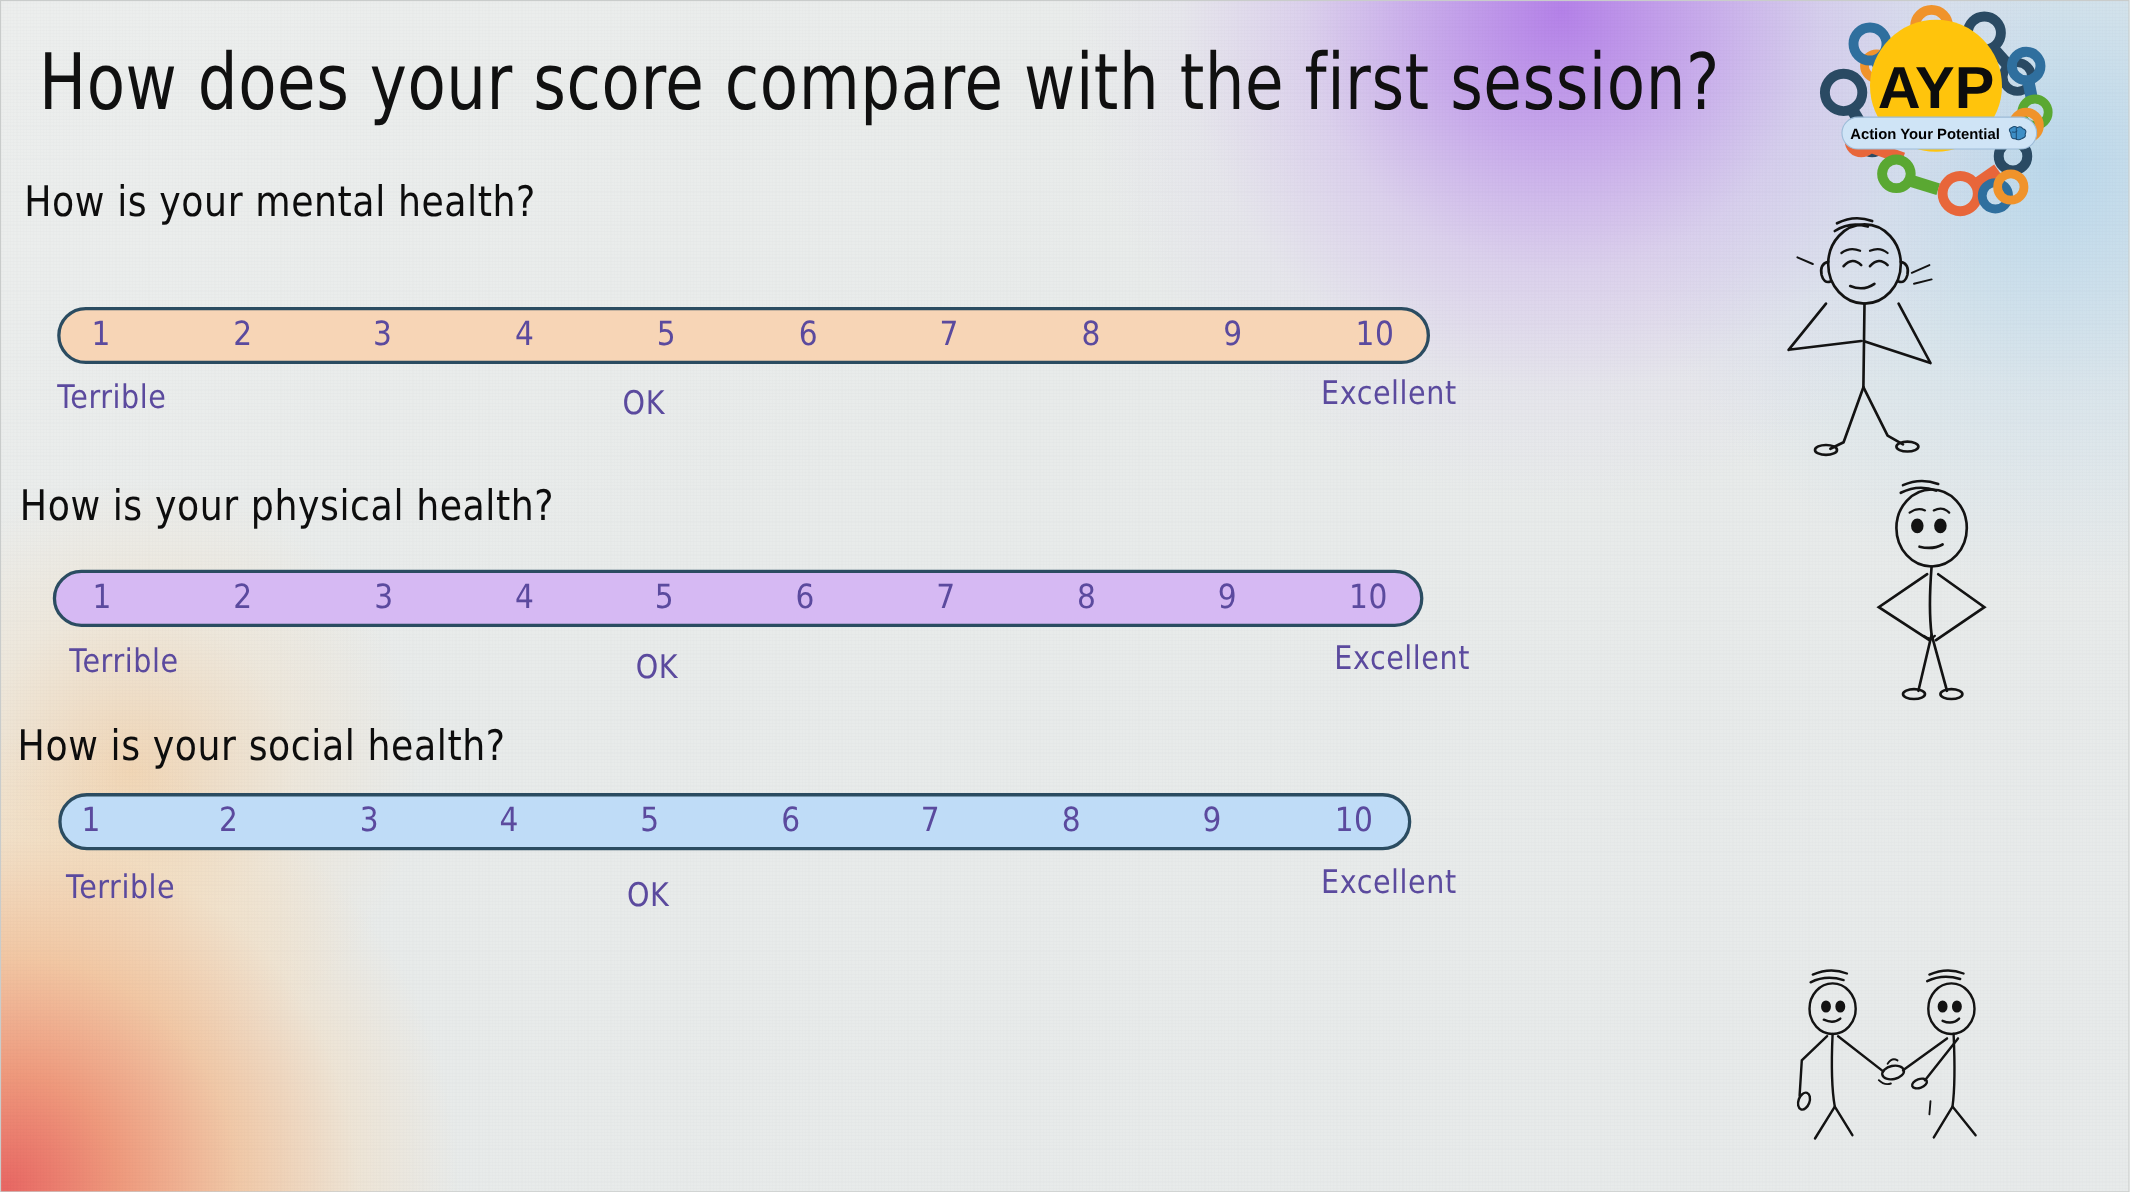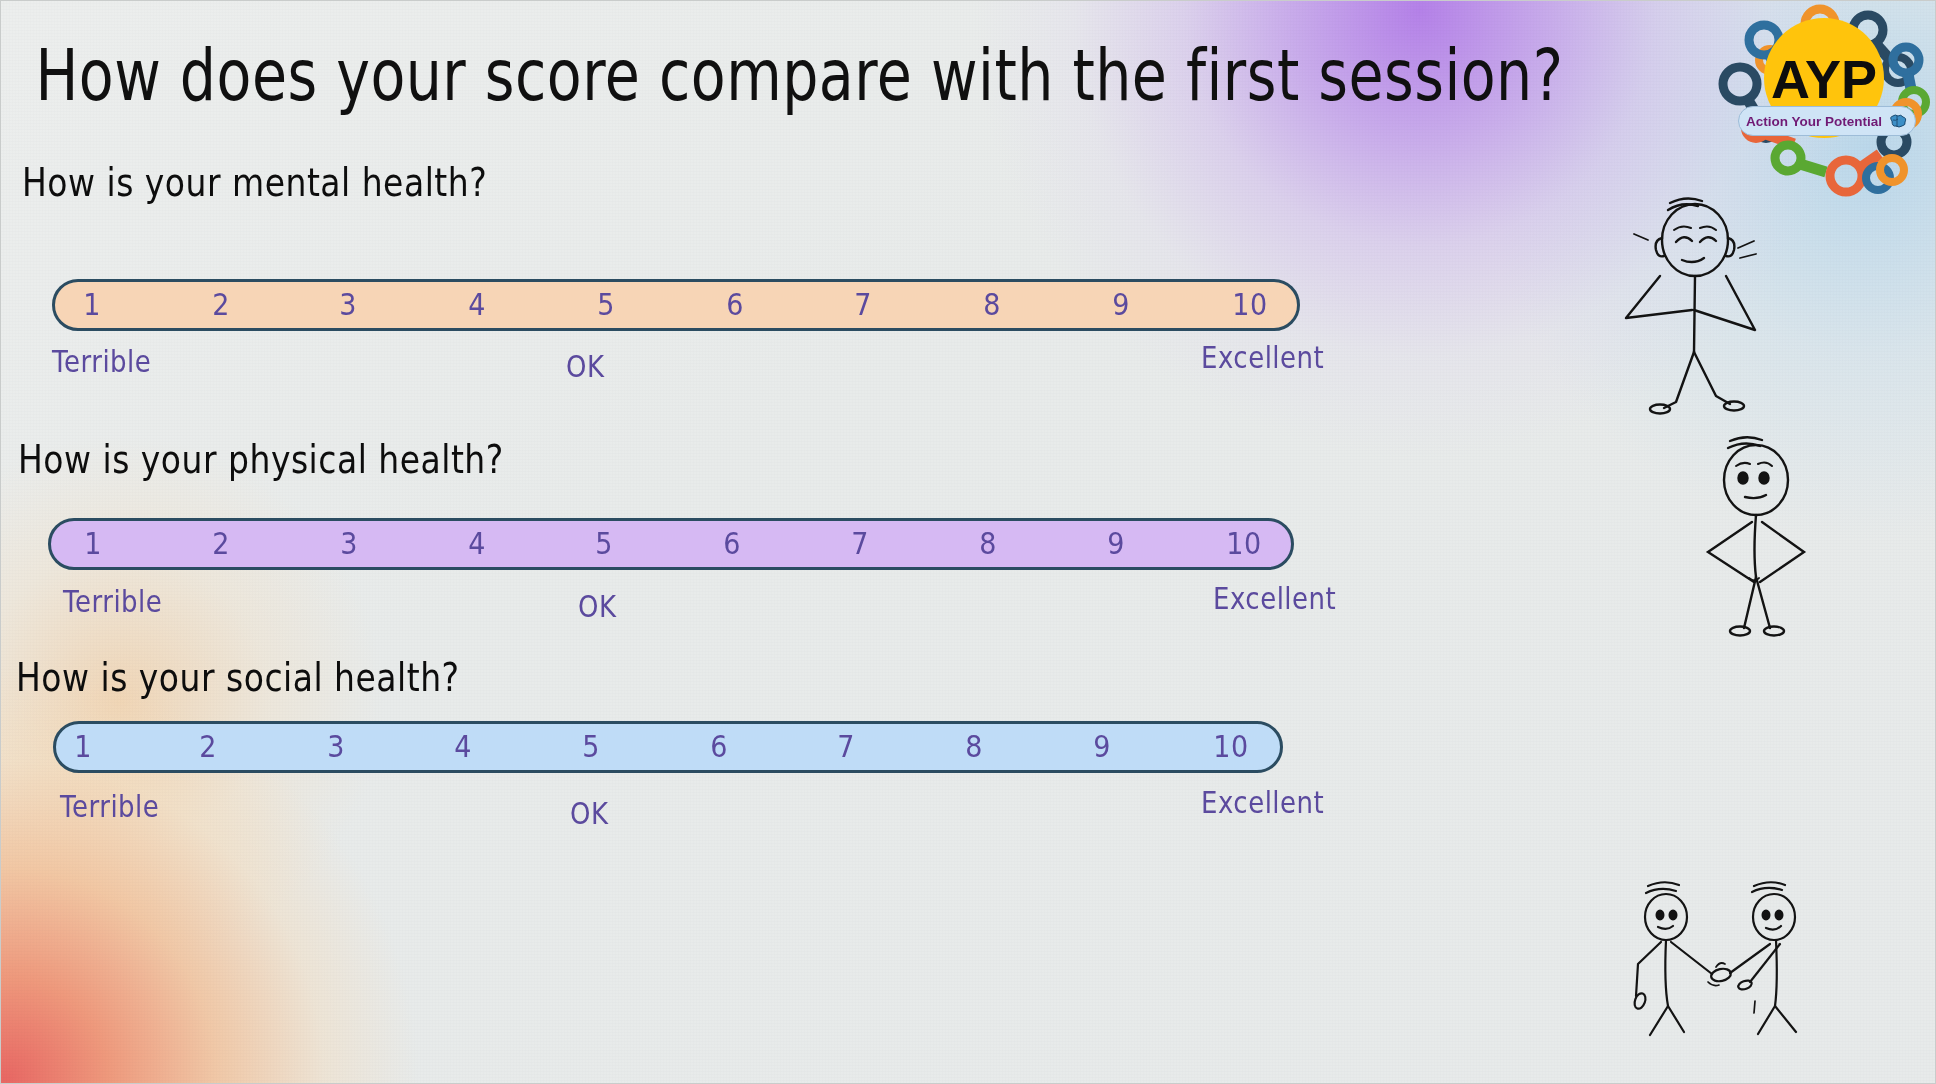--- a/index.html
+++ b/index.html
@@ -30,28 +30,28 @@
   .hand { font-family:"DejaVu Sans", sans-serif; font-weight:400; letter-spacing:.5px; }
 
   
   #title{
     position:absolute; left:0; top:34px; width:1420px; text-align:center;
     font-size:60px; color:#101010; white-space:nowrap;
     transform:scaleY(1.18) scaleX(.95); transform-origin:center top;
   }
 
   
-  #logo{ position:absolute; left:1716px; top:2px; width:216px; height:208px; }
+  #logo{ position:absolute; left:1652px; top:2px; width:216px; height:208px; }
   #logo svg{ display:block; }
   #logo-pill{
     position:absolute; left:22px; top:104px; width:178px; height:30px;
     background:#cfe4f6; border:1.5px solid #9dbcd8; border-radius:15px;
     display:flex; align-items:center; justify-content:center; gap:6px;
   }
-  #logo-pill span{ font-family:"Liberation Sans", sans-serif; font-weight:bold; font-size:13.5px; color:#701a75; }
+  #logo-pill span{ font-family:"Liberation Sans", sans-serif; font-weight:bold; font-size:13.5px; color:#000000; }
 
   
   .section{ position:absolute; left:0; width:100%; }
   .q-label{
     position:absolute; font-size:33px; color:#0d0d0d; white-space:nowrap;
     transform:scaleY(1.16); transform-origin:left top;
   }
   .bar{
     position:absolute; height:52px; border:3.5px solid #2b4c61;
     border-radius:30px; display:flex; align-items:center;

